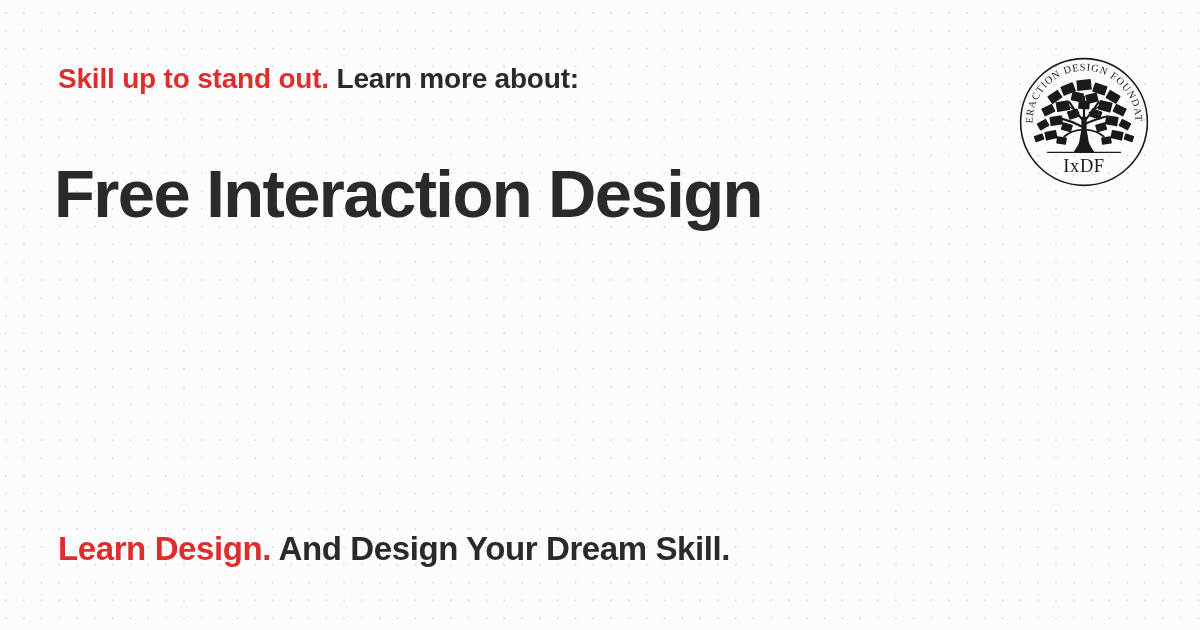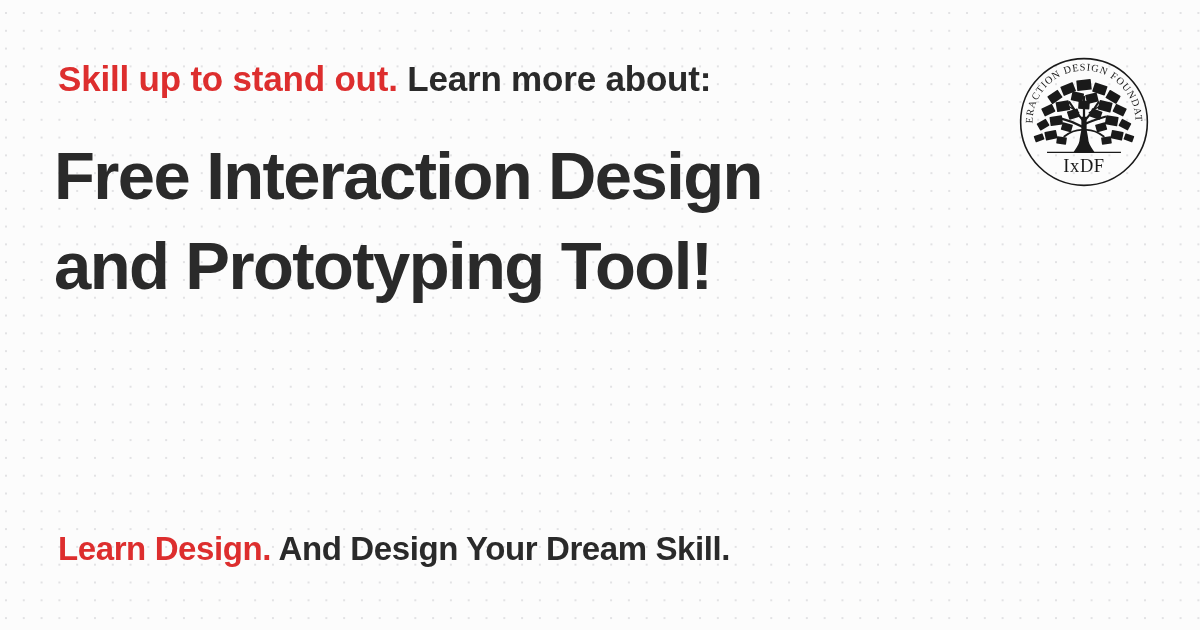--- a/index.html
+++ b/index.html
@@ -34,41 +34,41 @@
     left: 58px;
     top: 0;
     width: 950px;
     height: 630px;
   }
 
   .eyebrow {
     position: absolute;
     top: 60px;
     left: 0;
-    font-size: 35px;
+    font-size: 28px;
     font-weight: bold;
     letter-spacing: -0.2px;
     line-height: 38px;
     white-space: nowrap;
     color: #2A2A2A;
   }
   .eyebrow .accent { color: #DD2E2E; }
 
   .headline {
     position: absolute;
     top: 131px;
     left: -4px;
     font-size: 67px;
     font-weight: bold;
     line-height: 90px;
     letter-spacing: -1.6px;
     color: #2A2A2A;
     white-space: nowrap;
   }
-  .headline .hl-line { display: block; }
+  .headline .hl-line { display: block; margin-top: 18px; }
 
   .tagline {
     position: absolute;
     top: 528px;
     left: 0;
     font-size: 33px;
     font-weight: bold;
     letter-spacing: -0.4px;
     line-height: 42px;
     white-space: nowrap;
@@ -90,21 +90,20 @@
 <body>
 
 <div id="banner">
 
   <div class="content">
 
     <div class="eyebrow"><span class="accent">Skill up to stand out.</span><span> Learn more about:</span></div>
 
     <div class="headline">
       <span class="hl-line">Free Interaction Design</span>
-      <span class="hl-line">and Prototyping Tool!</span>
     </div>
 
     <div class="tagline"><span class="accent">Learn Design.</span><span> And Design Your Dream Skill.</span></div>
 
   </div>
 
   <div class="logo">
     <svg viewBox="0 0 200 200" xmlns="http://www.w3.org/2000/svg" aria-hidden="true">
       <defs>
         <path id="ringArc" d="M 22,100 A 78,78 0 0 1 178,100" fill="none"></path>

